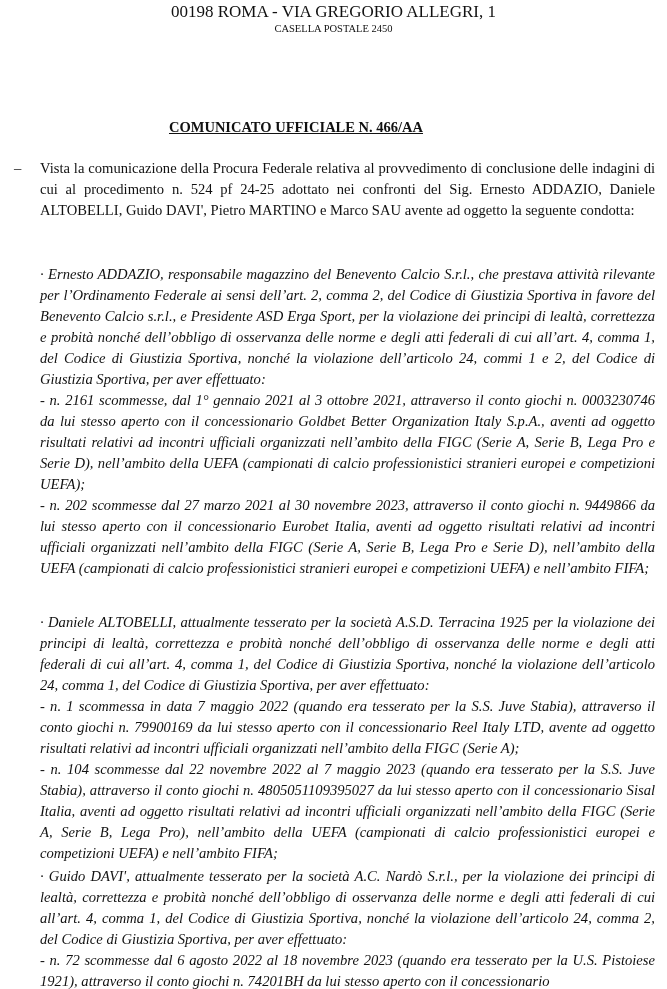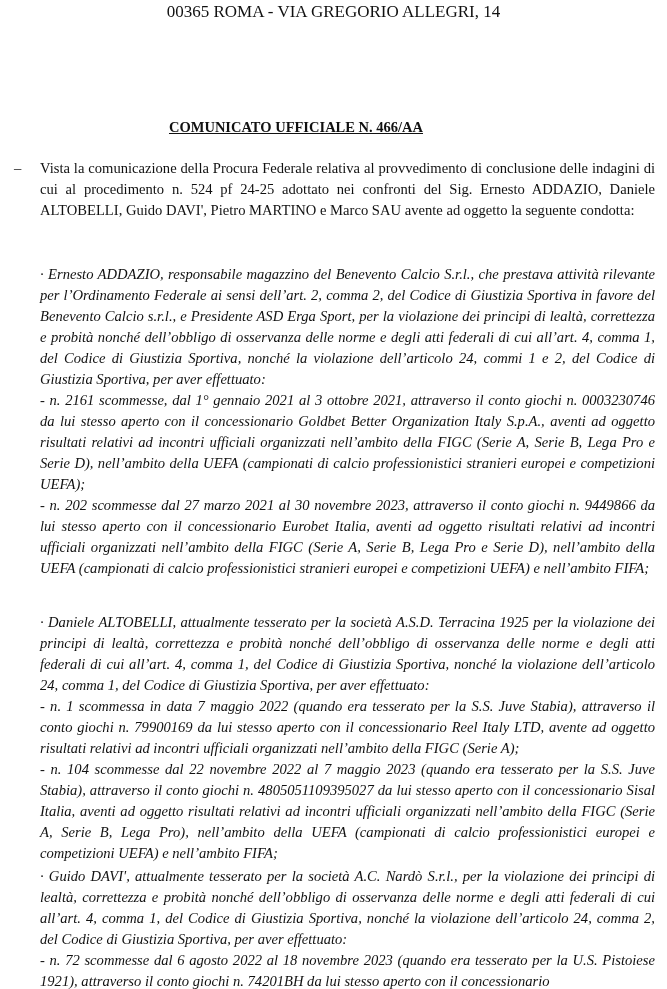--- a/index.html
+++ b/index.html
@@ -33,21 +33,22 @@
   .section p { margin: 0; font-style: italic; }
   .s1 { top: 264px; }
   .s2 { top: 612px; }
   .s3 { top: 866px; }
   .bullet-line { text-indent: 0; }
 </style>
 </head>
 <body>
 
 <div class="header">
-  <div class="address">00365 ROMA - VIA GREGORIO ALLEGRI, 14</div>
+  <div class="address">00198 ROMA - VIA GREGORIO ALLEGRI, 1</div>
+  <div class="pobox">CASELLA POSTALE 2450</div>
 </div>
 
 <div class="comm-title">COMUNICATO UFFICIALE N. 466/AA</div>
 
 <div class="intro">
   <span class="intro-dash">–</span>
   <span>Vista la comunicazione della Procura Federale relativa al provvedimento di conclusione delle indagini di cui al procedimento n. 524 pf 24-25 adottato nei confronti del Sig. Ernesto ADDAZIO, Daniele ALTOBELLI, Guido DAVI', Pietro MARTINO e Marco SAU avente ad oggetto la seguente condotta:</span>
 </div>
 
 <div class="section s1">

